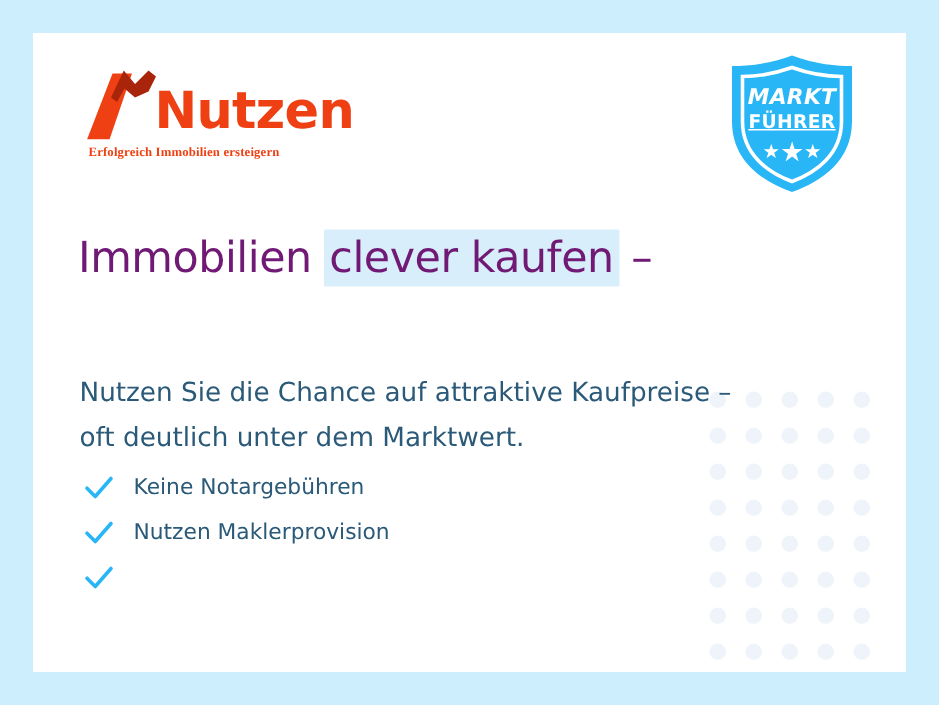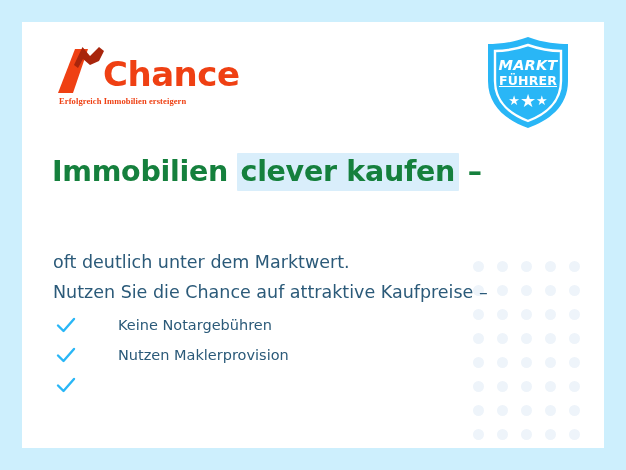--- a/index.html
+++ b/index.html
@@ -139,25 +139,25 @@
   .badge-stars .s-sm { font-size: 13px; }
   .badge-stars .s-lg { font-size: 18px; vertical-align: -2px; }
 
   
   .headline {
     position: absolute;
     left: 30px;
     top: 113px;
     z-index: 2;
     font-family: "DejaVu Sans", sans-serif;
-    font-weight: bold;
+    font-weight: normal;
     font-size: 28.5px;
     line-height: 36px;
     letter-spacing: -0.3px;
-    color: #15803d;
+    color: #701a75;
     white-space: nowrap;
   }
   .hl-line { display: block; }
   .hl-mark {
     background: #d9eefb;
     padding: 2px 4px 3px 4px;
     margin: 0 -1px;
     border-radius: 1px;
   }
 
@@ -179,21 +179,20 @@
   .checklist {
     position: absolute;
     left: 33px;
     top: 288px;
     z-index: 2;
   }
   .check-item {
     display: flex;
     align-items: center;
     height: 30px;
-    gap: 29px;
   }
   .check-icon {
     flex: 0 0 auto;
     width: 22px;
     height: 22px;
     margin-right: 12px;
     display: flex;
     align-items: center;
     justify-content: center;
   }
@@ -256,21 +255,21 @@
       </div>
 
     <div class="logo">
       <div class="logo-row">
         <span class="logo-mark">
           <svg width="46" height="48" viewBox="0 0 46 48" xmlns="http://www.w3.org/2000/svg">
             <polygon points="17,4 30,4 15,48 0,48" fill="#ef4013"></polygon>
             <polygon points="16,20 24.5,2 32,11 41,2 46,6 41,16 32,20 25,14 20,23" fill="#a8250c"></polygon>
           </svg>
         </span>
-        <span class="logo-word">Chance</span>
+        <span class="logo-word">Nutzen</span>
       </div>
       <div class="logo-tagline">Erfolgreich Immobilien ersteigern</div>
     </div>
 
     <div class="badge">
       <svg width="92" height="95" viewBox="0 0 92 95" xmlns="http://www.w3.org/2000/svg">
         <path d="M46 2 C 30 8, 16 9, 6 9 L 6 46 C 6 72, 26 86, 46 93 C 66 86, 86 72, 86 46 L 86 9 C 76 9, 62 8, 46 2 Z" fill="#29b6f6"></path>
         <path d="M46 10 C 32 15, 20 16, 13 16 L 13 46 C 13 68, 30 80, 46 86 C 62 80, 79 68, 79 46 L 79 16 C 72 16, 60 15, 46 10 Z" fill="none" stroke="#ffffff" stroke-width="2.4"></path>
       </svg>
       <div class="badge-text">
@@ -280,22 +279,22 @@
       <div class="badge-stars">
         <span class="s-sm">★</span><span class="s-lg">★</span><span class="s-sm">★</span>
       </div>
     </div>
 
     <h1 class="headline">
       <span class="hl-line"><span>Immobilien </span><span class="hl-mark">clever kaufen</span><span> –</span></span>
     </h1>
 
     <p class="subhead">
+      <span class="sub-line">Nutzen Sie die Chance auf attraktive Kaufpreise –</span>
       <span class="sub-line">oft deutlich unter dem Marktwert.</span>
-      <span class="sub-line">Nutzen Sie die Chance auf attraktive Kaufpreise –</span>
     </p>
 
     <ul class="checklist" style="list-style:none;margin:0;padding:0;">
         <li class="check-item">
           <span class="check-icon">
             <svg width="22" height="22" viewBox="0 0 22 22" xmlns="http://www.w3.org/2000/svg">
               <polyline points="3,11.5 8.5,17 19,5" fill="none" stroke="#29b6f6" stroke-width="2.4" stroke-linecap="round" stroke-linejoin="round"></polyline>
             </svg>
           </span>
           <span class="check-label">Keine Notargebühren</span>

